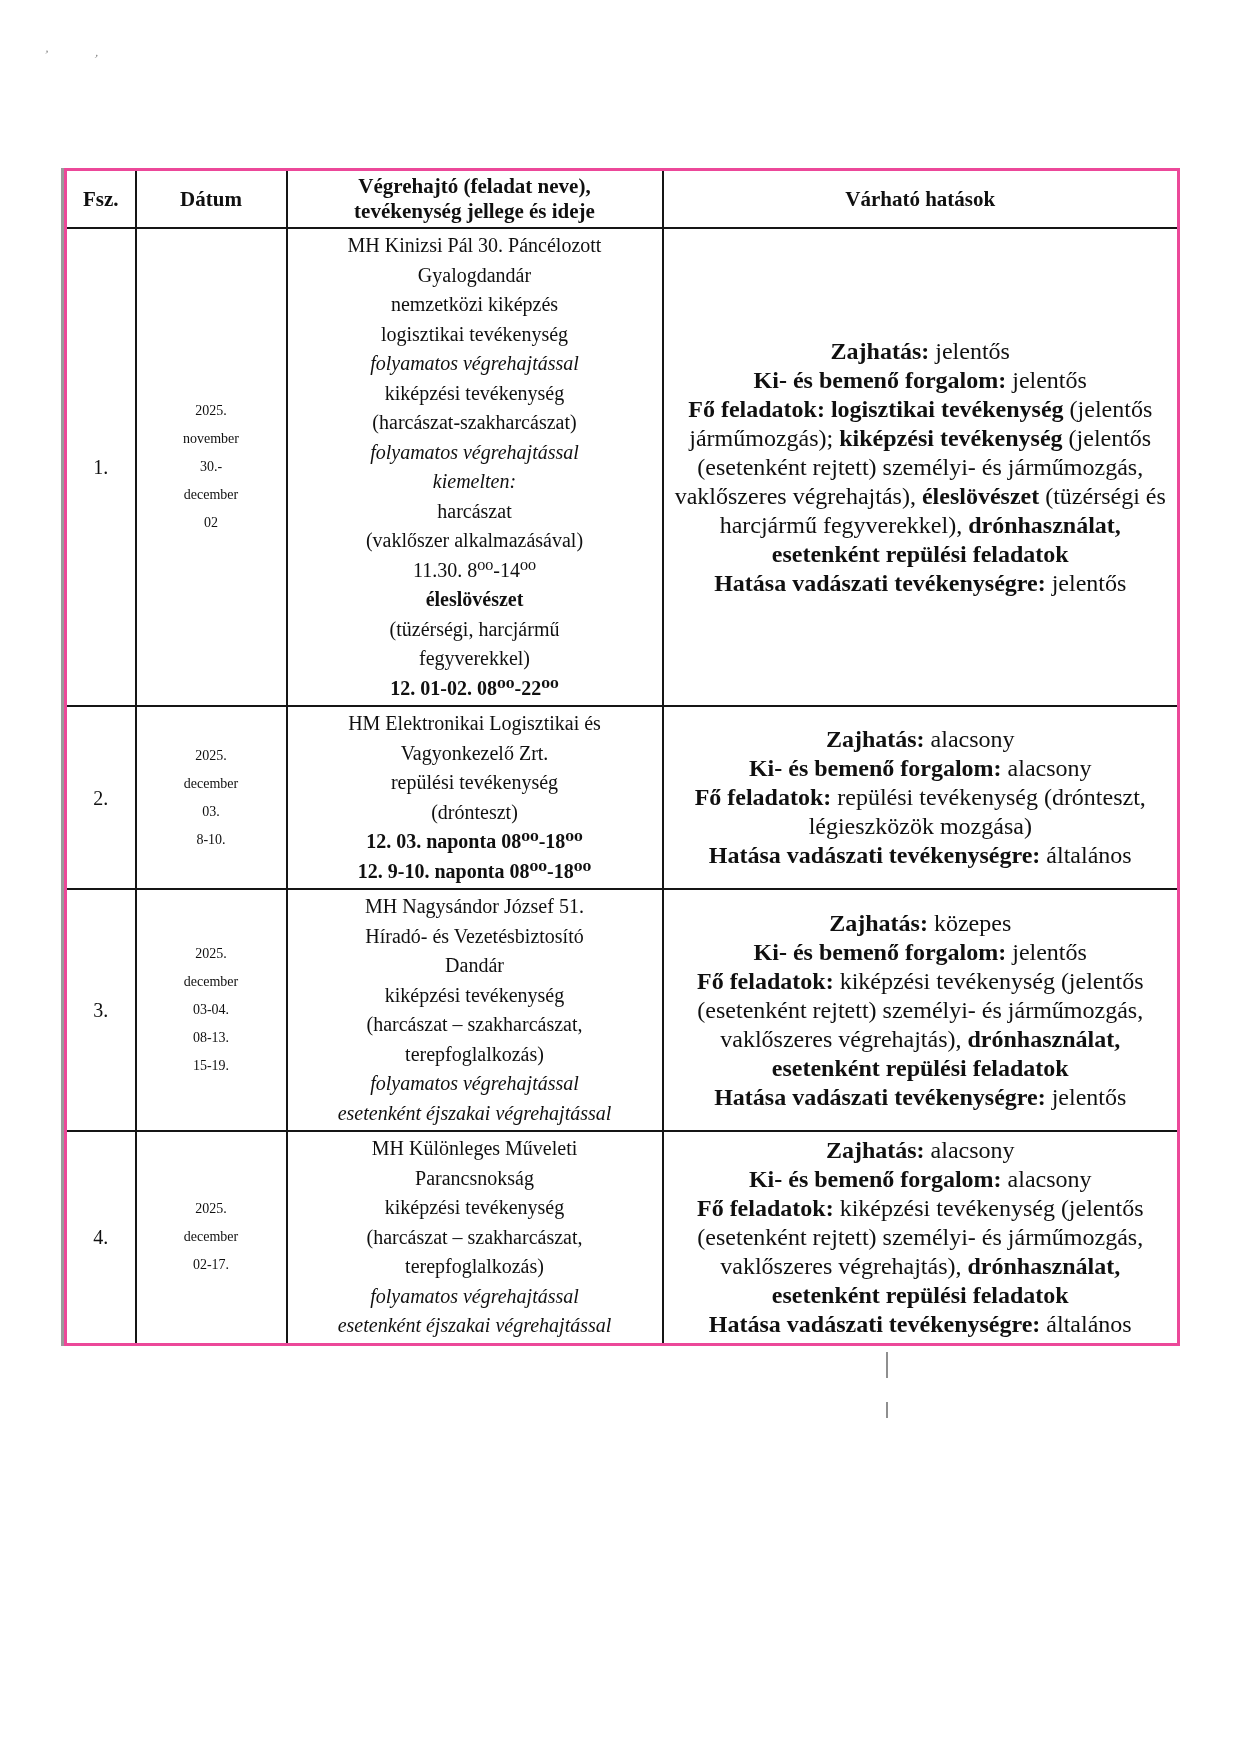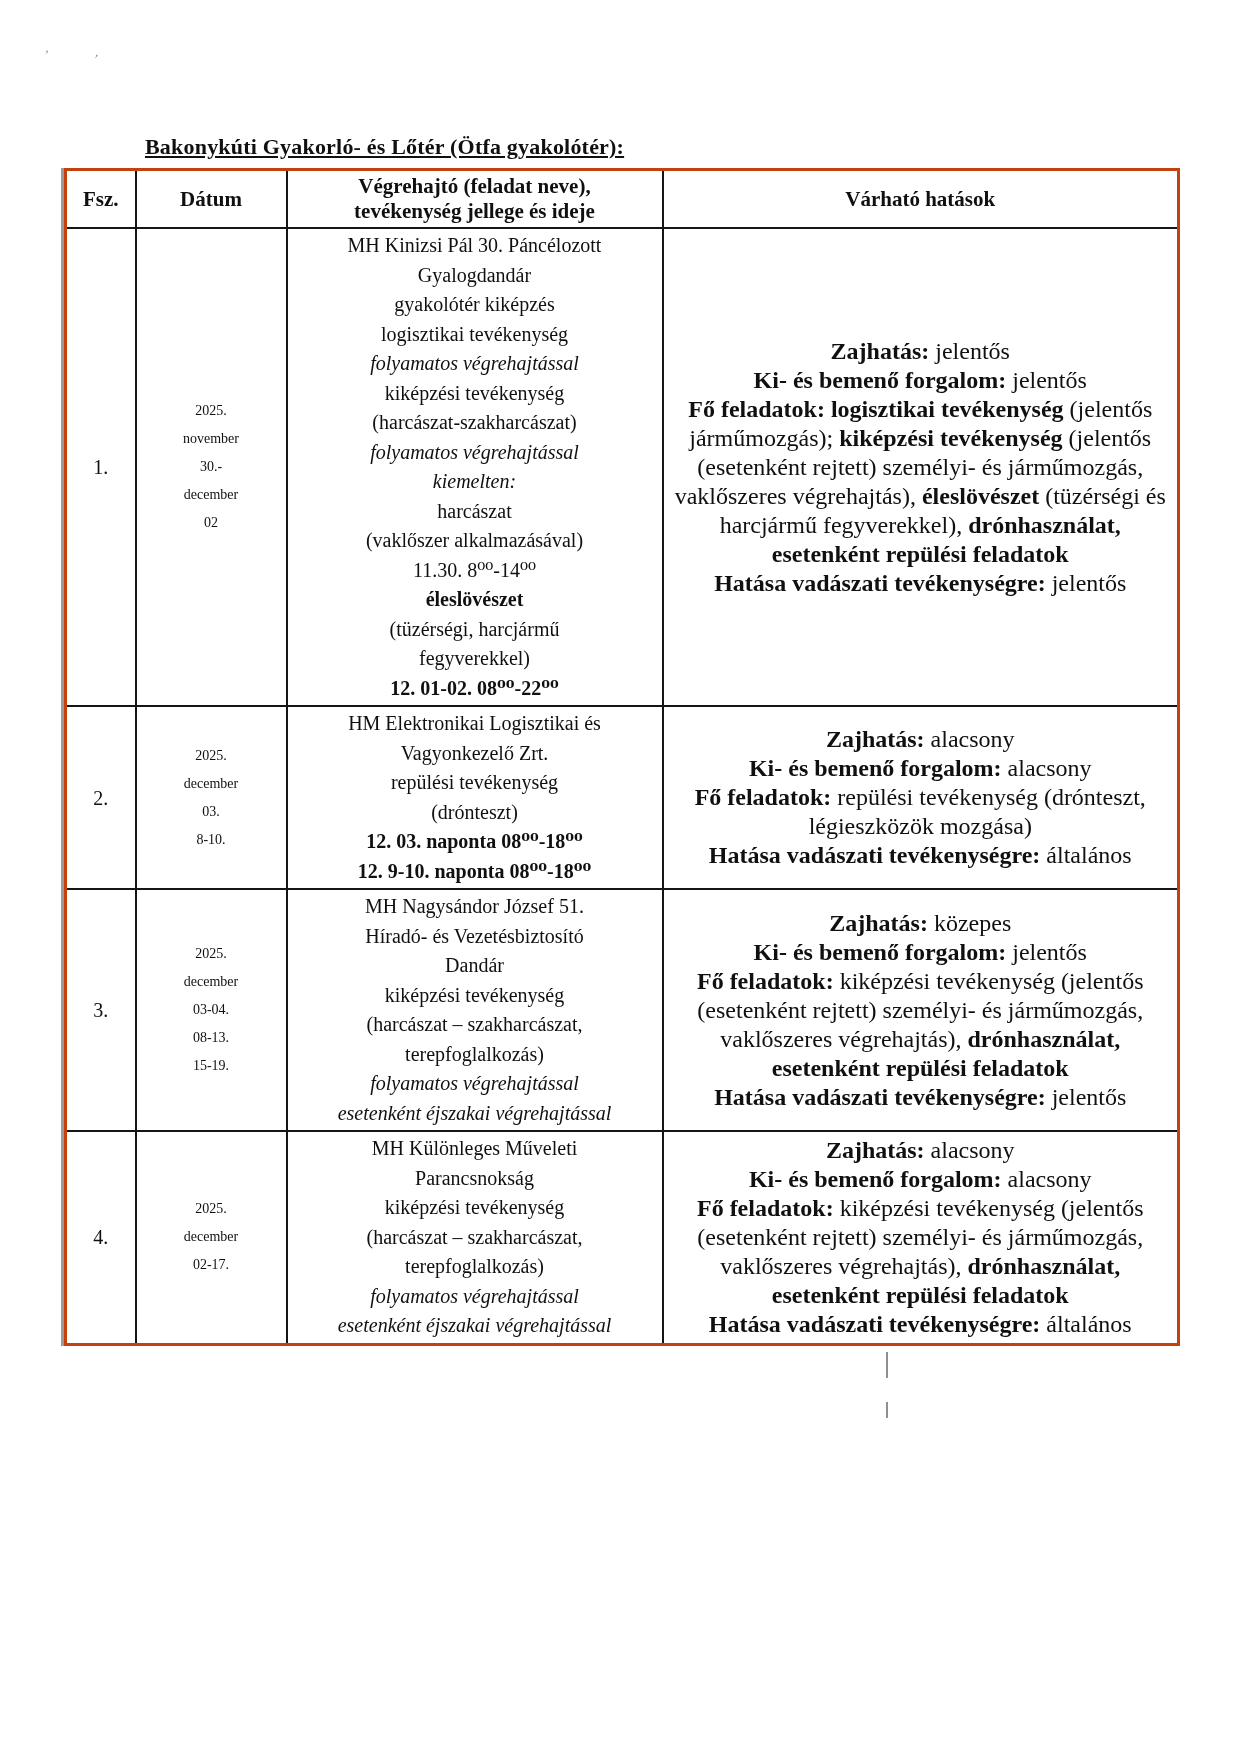--- a/index.html
+++ b/index.html
@@ -20,21 +20,21 @@
     text-decoration:underline;
     letter-spacing:0.2px;
     white-space:nowrap;
   }
   table.sched{
     position:absolute;
     left:64px;top:168px;
     width:1113px;
     border-collapse:collapse;
     table-layout:fixed;
-    border:3px solid #c2410c;
+    border:3px solid #ec4899;
     box-shadow:-3px 0 0 #9a9a9a;
   }
   table.sched th, table.sched td{
     border:2px solid #151515;
     padding:2px 4px;
     vertical-align:middle;
     text-align:center;
     overflow:hidden;
   }
   th.hdr{
@@ -65,21 +65,20 @@
   .speck2{left:93px;top:54px;transform:rotate(24deg);}
 </style>
 </head>
 <body>
 
 <div class="page">
 
   <span class="speck speck1">ʼ</span>
   <span class="speck speck2">ʼ</span>
 
-  <div class="doc-title">Bakonykúti Gyakorló- és Lőtér (Ötfa gyakolótér):</div>
 
   <table class="sched">
     <colgroup>
       <col style="width:70px">
       <col style="width:151px">
       <col style="width:376px">
       <col style="width:516px">
     </colgroup>
     <thead>
       <tr>
@@ -98,21 +97,21 @@
           <td class="datum">
             <div>2025.</div>
             <div>november</div>
             <div>30.-</div>
             <div>december</div>
             <div>02</div>
           </td>
           <td class="exec">
             <div class="exec-line ">MH Kinizsi Pál 30. Páncélozott</div>
             <div class="exec-line ">Gyalogdandár</div>
-            <div class="exec-line ">gyakolótér kiképzés</div>
+            <div class="exec-line ">nemzetközi kiképzés</div>
             <div class="exec-line ">logisztikai tevékenység</div>
             <div class="exec-line it">folyamatos végrehajtással</div>
             <div class="exec-line ">kiképzési tevékenység</div>
             <div class="exec-line ">(harcászat-szakharcászat)</div>
             <div class="exec-line it">folyamatos végrehajtással</div>
             <div class="exec-line it">kiemelten:</div>
             <div class="exec-line ">harcászat</div>
             <div class="exec-line ">(vaklőszer alkalmazásával)</div>
             <div class="exec-line ">11.30. 8⁰⁰-14⁰⁰</div>
             <div class="exec-line bd">éleslövészet</div>

